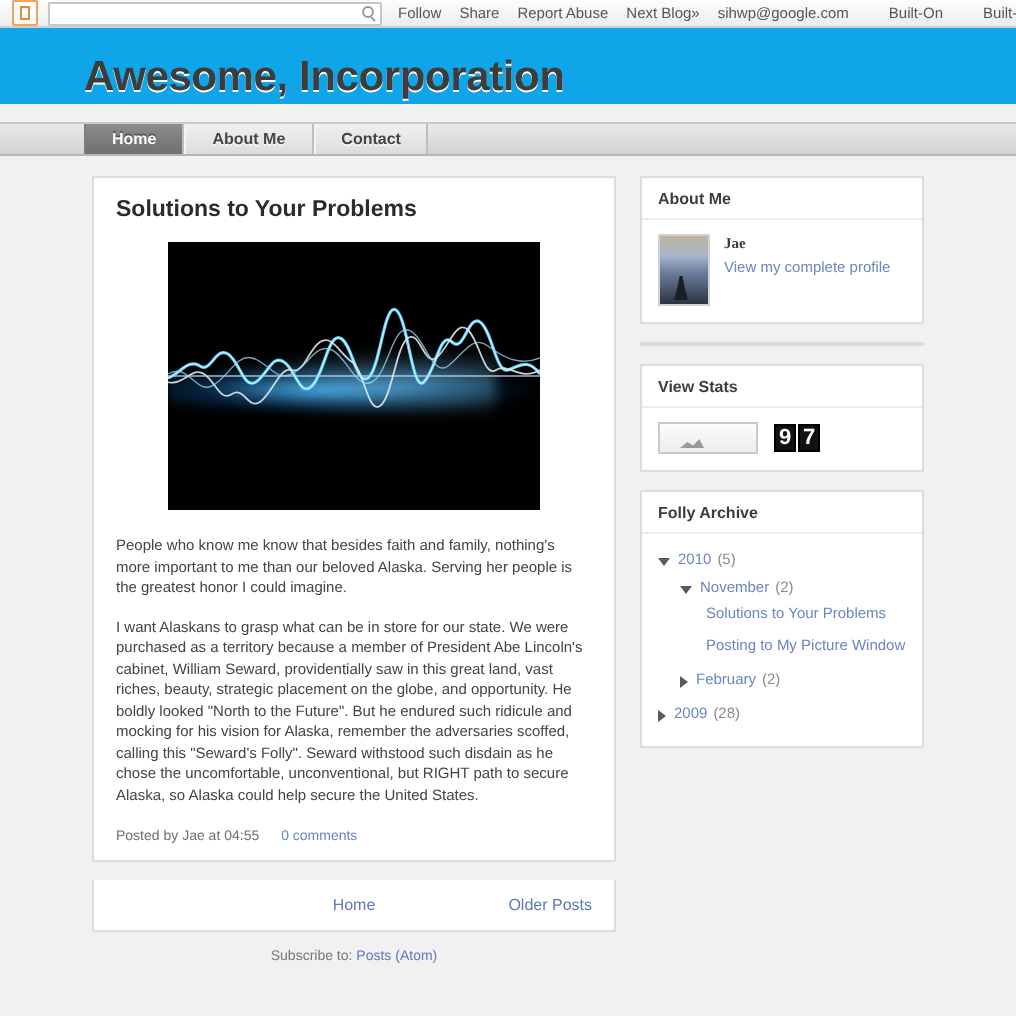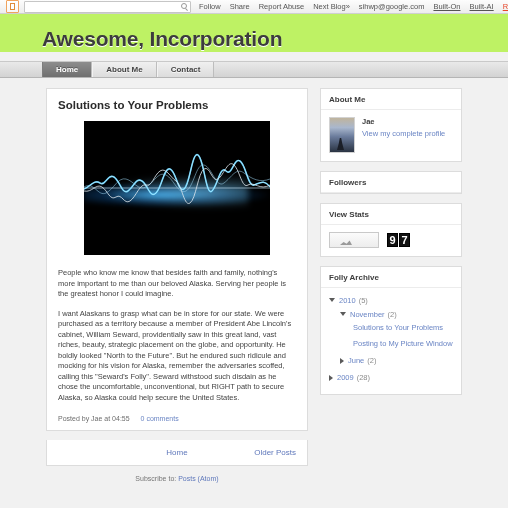--- a/index.html
+++ b/index.html
@@ -47,27 +47,27 @@
   #nav-search .mag{
     position:absolute;right:3px;top:1.5px;
     width:4px;height:4px;border:1px solid #999;border-radius:50%;
   }
   #nav-search .mag::after{
     content:"";position:absolute;right:-2px;bottom:-2px;width:3px;height:1px;
     background:#999;transform:rotate(45deg);
   }
   .navlink{color:#555;text-decoration:none;margin-right:9px;white-space:nowrap;cursor:pointer;}
   #nav-right{margin-left:auto;display:flex;align-items:center;}
-  #nav-right .navlink{margin-left:9px;margin-right:0;text-decoration:underline;}
+  #nav-right .navlink{margin-left:20px;margin-right:0;}
   .nav-user{color:#555;white-space:nowrap;}
   .nav-alert{color:#e8472a;}
 
   
   #header-wrap{
-    background:#bef264;
+    background:#0ea5e9;
     padding:12px 0 0 0;
   }
   #blog-title{
     font-size:21px;
     font-weight:bold;
     color:#3c3c3c;
     letter-spacing:-0.2px;
     padding-left:42px;
     line-height:26px;
     text-shadow:0 1px 0 #fff;
@@ -222,21 +222,21 @@
     width:24px;height:34px;flex:0 0 24px;
     background:linear-gradient(#c0b49d 0%, #a9b7cd 28%, #6a7b9b 55%, #2a3342 100%);
     border:1px solid #d2d2d2;
     margin-right:7px;
     position:relative;overflow:hidden;
   }
   .avatar::after{
     content:"";position:absolute;left:7px;bottom:2px;width:7px;height:12px;
     background:#1b1f28;clip-path:polygon(40% 0,60% 0,75% 45%,100% 100%,0 100%,25% 45%);
   }
-  .aboutme-name{font-size:7.5px;font-weight:bold;color:#3d3d3d;margin-bottom:3px;}
+  .aboutme-name{font-size:7.5px;font-weight:bold;color:#3d3d3d;margin-bottom:3px;font-family:Liberation Serif, serif;}
   .aboutme-link{font-size:7.5px;color:#6a85c4;text-decoration:none;cursor:pointer;line-height:10px;display:block;}
 
   
   .gfc-row{display:flex;align-items:center;justify-content:space-between;}
   .follow-btn{
     display:inline-flex;align-items:center;
     border:1px solid #b9b9b9;
     background:linear-gradient(#ffffff,#eaeaea);
     border-radius:2px;
     padding:1.5px 6px 1.5px 3px;
@@ -305,21 +305,21 @@
     line-height:1;
   }
 
   
   .arch-list{list-style:none;margin:0;padding:0;}
   .arch-item{
     font-size:7.5px;
     line-height:11px;
     color:#8b8b8b;
     margin-bottom:3px;
-    display:flex;align-items:flex-start;
+    display:flex;align-items:center;
   }
   .arrow{
     width:0;height:0;margin-right:4px;flex:0 0 auto;
     margin-top:2.5px;
   }
   .arrow.closed{
     border-left:4px solid #5a5a5a;
     border-top:3px solid transparent;
     border-bottom:3px solid transparent;
   }
@@ -420,21 +420,20 @@
           <div class="avatar"></div>
           <div>
             <div class="aboutme-name">Jae</div>
             <a class="aboutme-link">View my complete profile</a>
           </div>
         </div>
       </div>
     </div>
 
     <div class="widget">
-      <div class="widget-title">Followers</div>
     </div>
 
     <div class="widget">
       <div class="widget-title">View Stats</div>
       <div class="widget-body">
         <div class="stats-row">
           <div class="stats-spark"></div>
           <div class="counter">
             <div class="digit">9</div>
             <div class="digit">7</div>
@@ -462,21 +461,21 @@
 
           <li class="arch-post">
             <a>Solutions to Your Problems</a>
           </li>
           <li class="arch-post">
             <a>Posting to My Picture Window</a>
           </li>
 
           <li class="arch-item arch-sub">
             <span class="arrow closed"></span>
-            <a class="arch-link">June</a>
+            <a class="arch-link">February</a>
             <span class="arch-count">(2)</span>
           </li>
 
           <li class="arch-item" style="margin-top:6px">
             <span class="arrow closed"></span>
             <a class="arch-link">2009</a>
             <span class="arch-count">(28)</span>
           </li>
 
         </ul>

